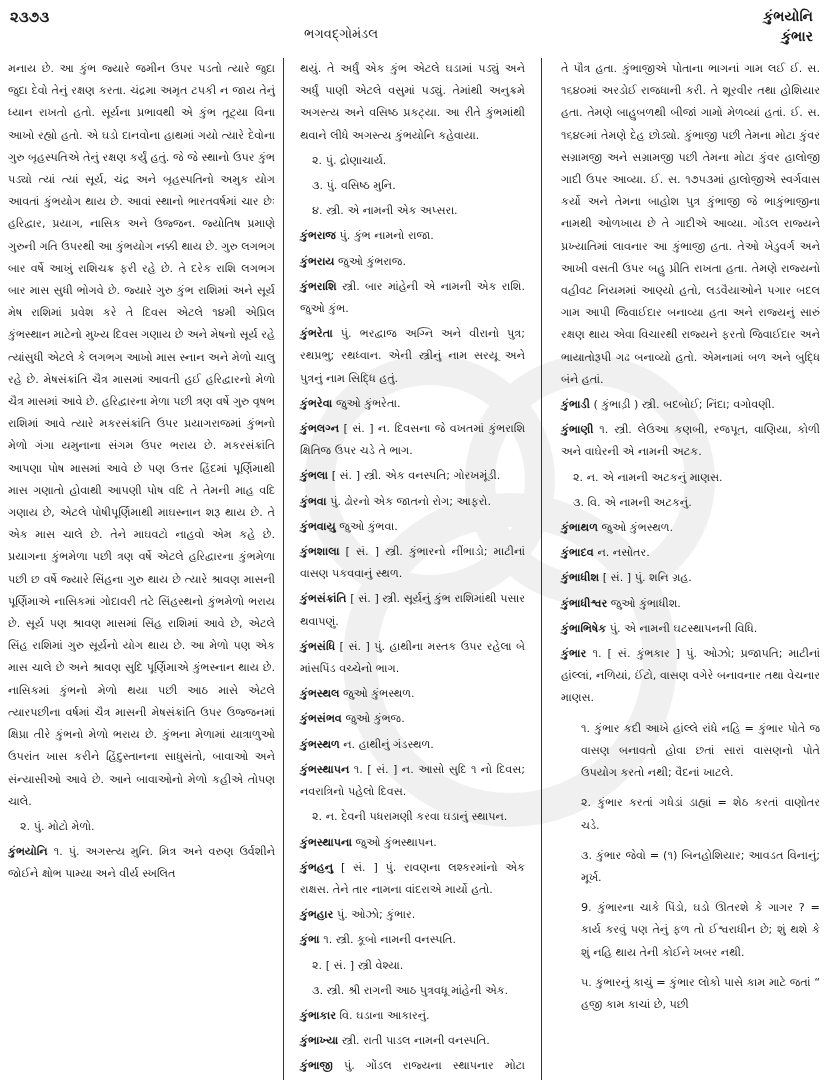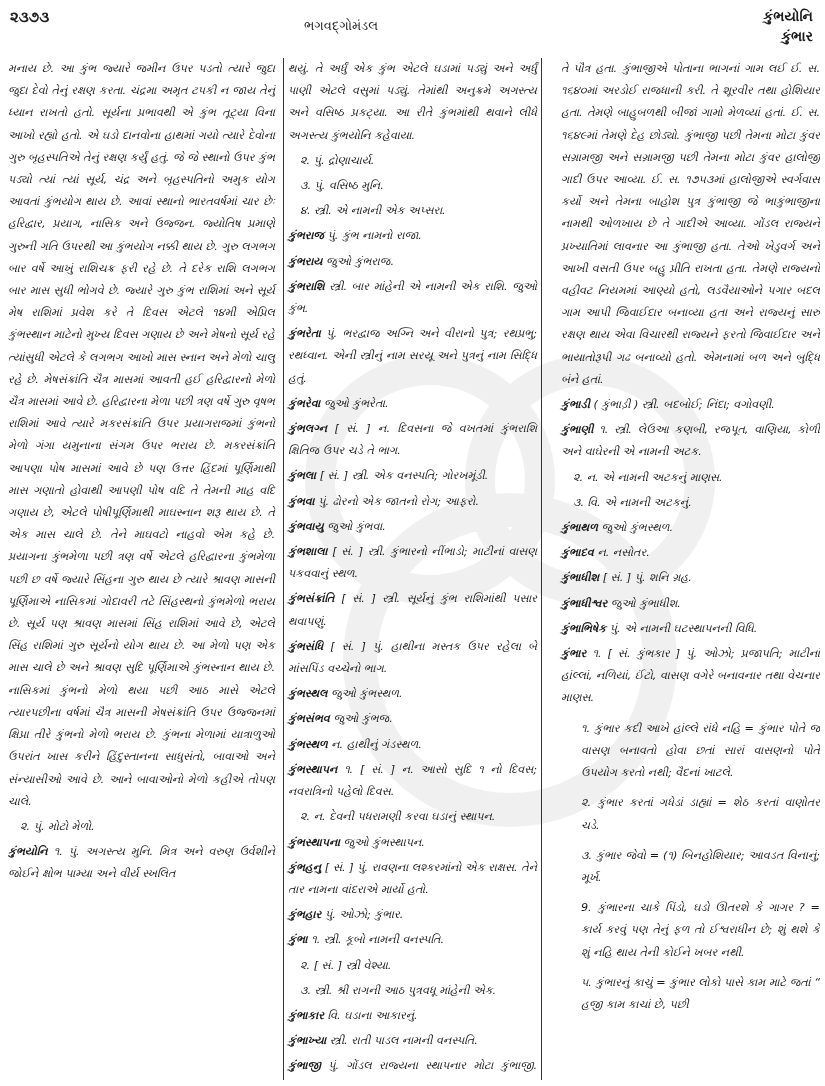--- a/index.html
+++ b/index.html
@@ -10,29 +10,29 @@
     position: relative;
   }
   .watermark {
     position: absolute; left: 300px; top: 330px; width: 420px; height: 520px;
     pointer-events: none; opacity: 0.10;
   }
   .header {
     position: absolute; top: 6px; left: 0; width: 825px; height: 44px;
   }
   .page-num { position: absolute; left: 10px; top: 2px; font-size: 15px; font-weight: bold; }
-  .book-title { position: absolute; left: 0; width: 682px; text-align: center; top: 12px; font-size: 13px; }
+  .book-title { position: absolute; left: 0; width: 682px; text-align: center; top: 20px; font-size: 13px; }
   .guide { position: absolute; right: 12px; top: 0; text-align: right; font-size: 14px; font-weight: bold; line-height: 20px; }
   .columns {
     position: absolute; top: 58px; left: 8px; width: 812px; height: 1022px;
     display: flex;
   }
-  .col { box-sizing: border-box; font-size: 11.2px; line-height: 22.2px; overflow: hidden; text-align: justify; font-style: italic; }
+  .col { box-sizing: border-box; font-size: 11.2px; line-height: 22.2px; overflow: hidden; text-align: justify; }
   .col-1 { width: 275px; padding-right: 8px; }
-  .col-2 { width: 258px; padding: 0 4px; border-left: 1.5px solid #333; }
+  .col-2 { width: 258px; padding: 0 16px; border-left: 1.5px solid #333; }
   .col-3 { width: 279px; padding-left: 19px; border-left: 1.5px solid #333; }
   .entry { margin: 0 0 3px 0; }
   .hw { font-weight: bold; }
   .sub { padding-left: 12px; margin: 0 0 3px 0; }
   .sub2 { padding-left: 20px; margin: 8px 0 2px 0; }
   p { margin: 0; }
 </style>
 </head>
 <body>
 

